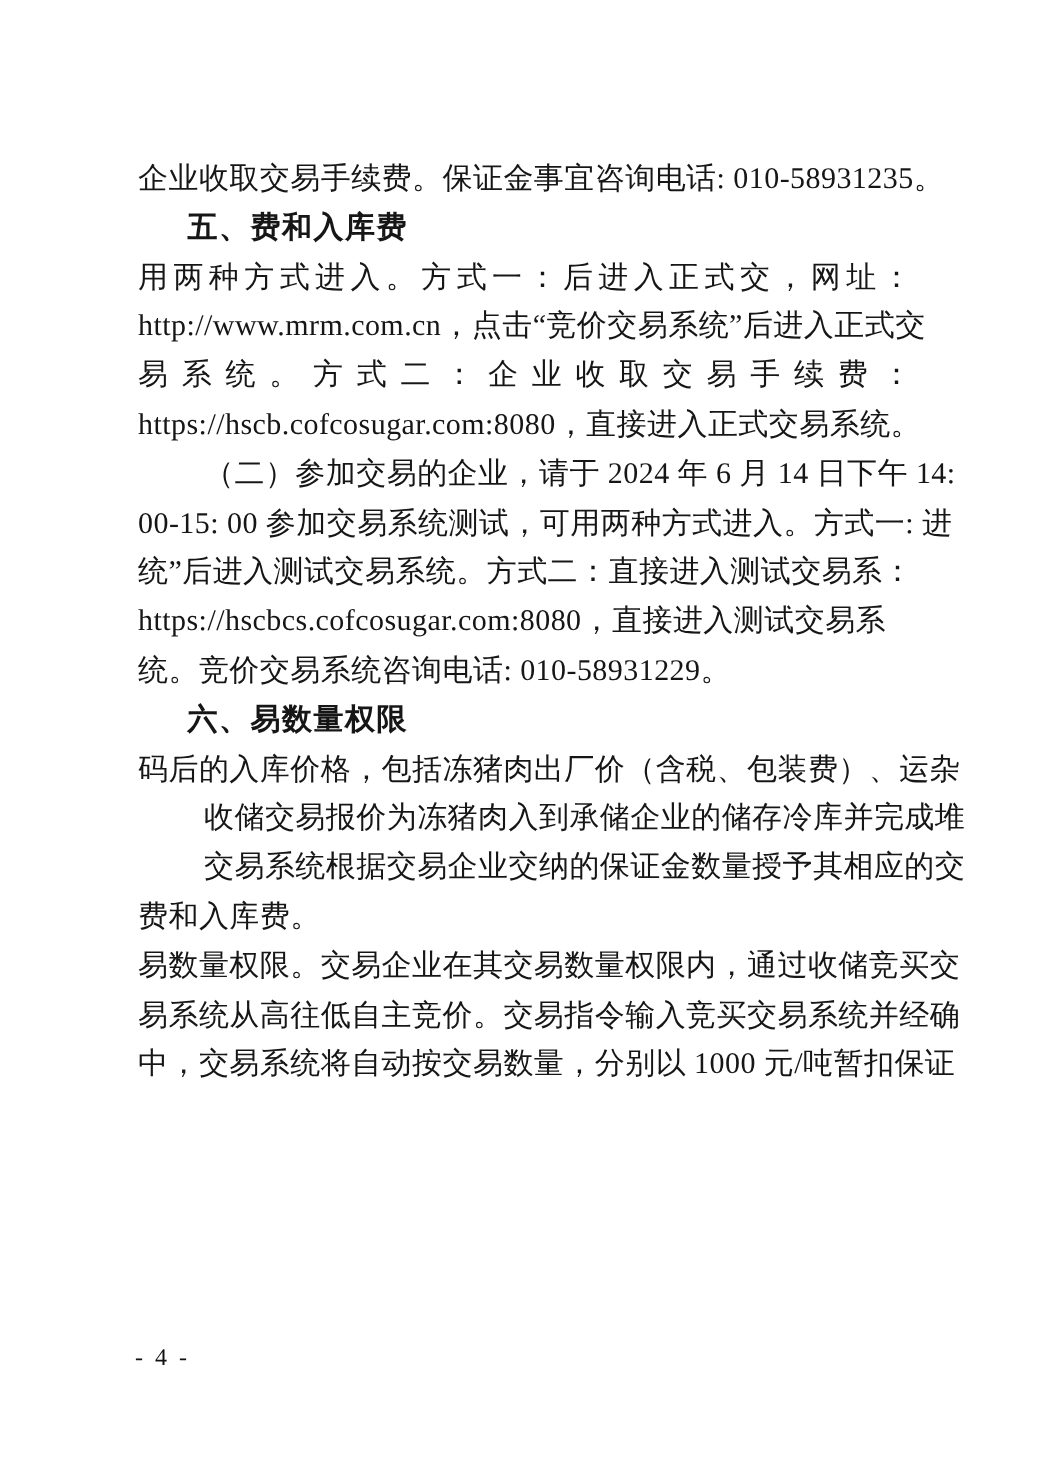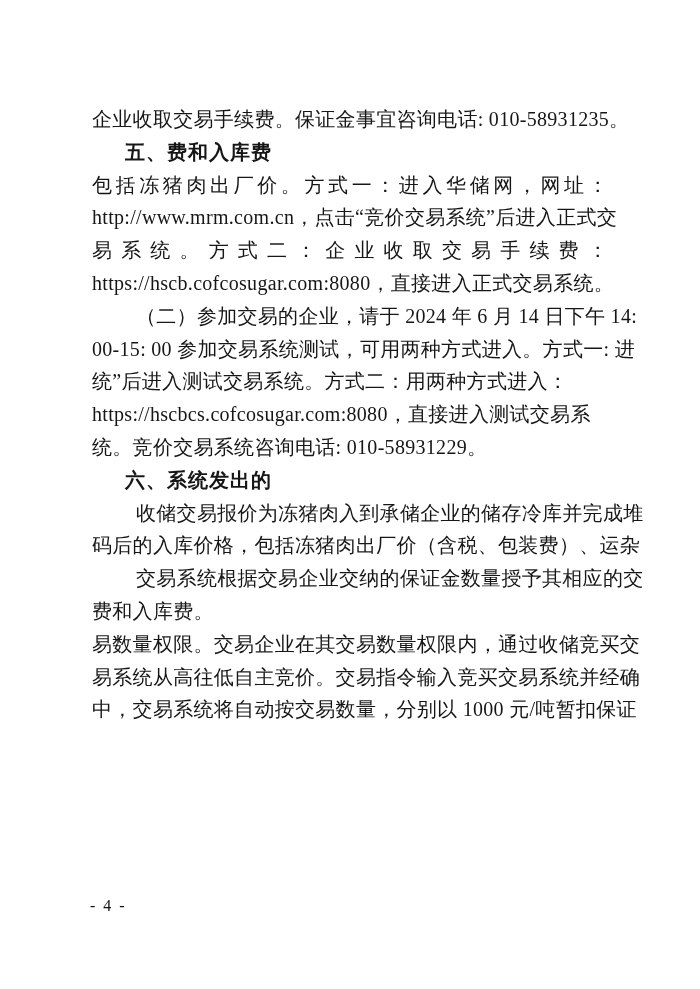--- a/index.html
+++ b/index.html
@@ -56,32 +56,32 @@
     font-family: "Liberation Serif", "DejaVu Serif", serif;
   }
 </style>
 </head>
 <body>
 
 <div class="page">
   <div class="content">
     <div class="line">企业收取交易手续费。保证金事宜咨询电话: 010-58931235。</div>
     <div class="line heading">五、费和入库费</div>
-    <div class="line stretch">包括冻猪肉出厂价。方式一：进入华储网，网址：</div>
+    <div class="line stretch">用两种方式进入。方式一：后进入正式交，网址：</div>
     <div class="line">http://www.mrm.com.cn，点击“竞价交易系统”后进入正式交</div>
     <div class="line stretch">易系统。方式二：企业收取交易手续费：</div>
     <div class="line">https://hscb.cofcosugar.com:8080，直接进入正式交易系统。</div>
     <div class="line indent">（二）参加交易的企业，请于 2024 年 6 月 14 日下午 14:</div>
     <div class="line">00-15: 00 参加交易系统测试，可用两种方式进入。方式一: 进</div>
-    <div class="line">统”后进入测试交易系统。方式二：用两种方式进入：</div>
+    <div class="line">统”后进入测试交易系统。方式二：直接进入测试交易系：</div>
     <div class="line">https://hscbcs.cofcosugar.com:8080，直接进入测试交易系</div>
     <div class="line">统。竞价交易系统咨询电话: 010-58931229。</div>
-    <div class="line heading">六、系统发出的</div>
+    <div class="line heading">六、易数量权限</div>
+    <div class="line">码后的入库价格，包括冻猪肉出厂价（含税、包装费）、运杂</div>
     <div class="line indent">收储交易报价为冻猪肉入到承储企业的储存冷库并完成堆</div>
-    <div class="line">码后的入库价格，包括冻猪肉出厂价（含税、包装费）、运杂</div>
     <div class="line indent">交易系统根据交易企业交纳的保证金数量授予其相应的交</div>
     <div class="line">费和入库费。</div>
     <div class="line">易数量权限。交易企业在其交易数量权限内，通过收储竞买交</div>
     <div class="line">易系统从高往低自主竞价。交易指令输入竞买交易系统并经确</div>
     <div class="line">中，交易系统将自动按交易数量，分别以 1000 元/吨暂扣保证</div>
   </div>
   <div class="page-number">- 4 -</div>
 </div>
 
 </body></html>

